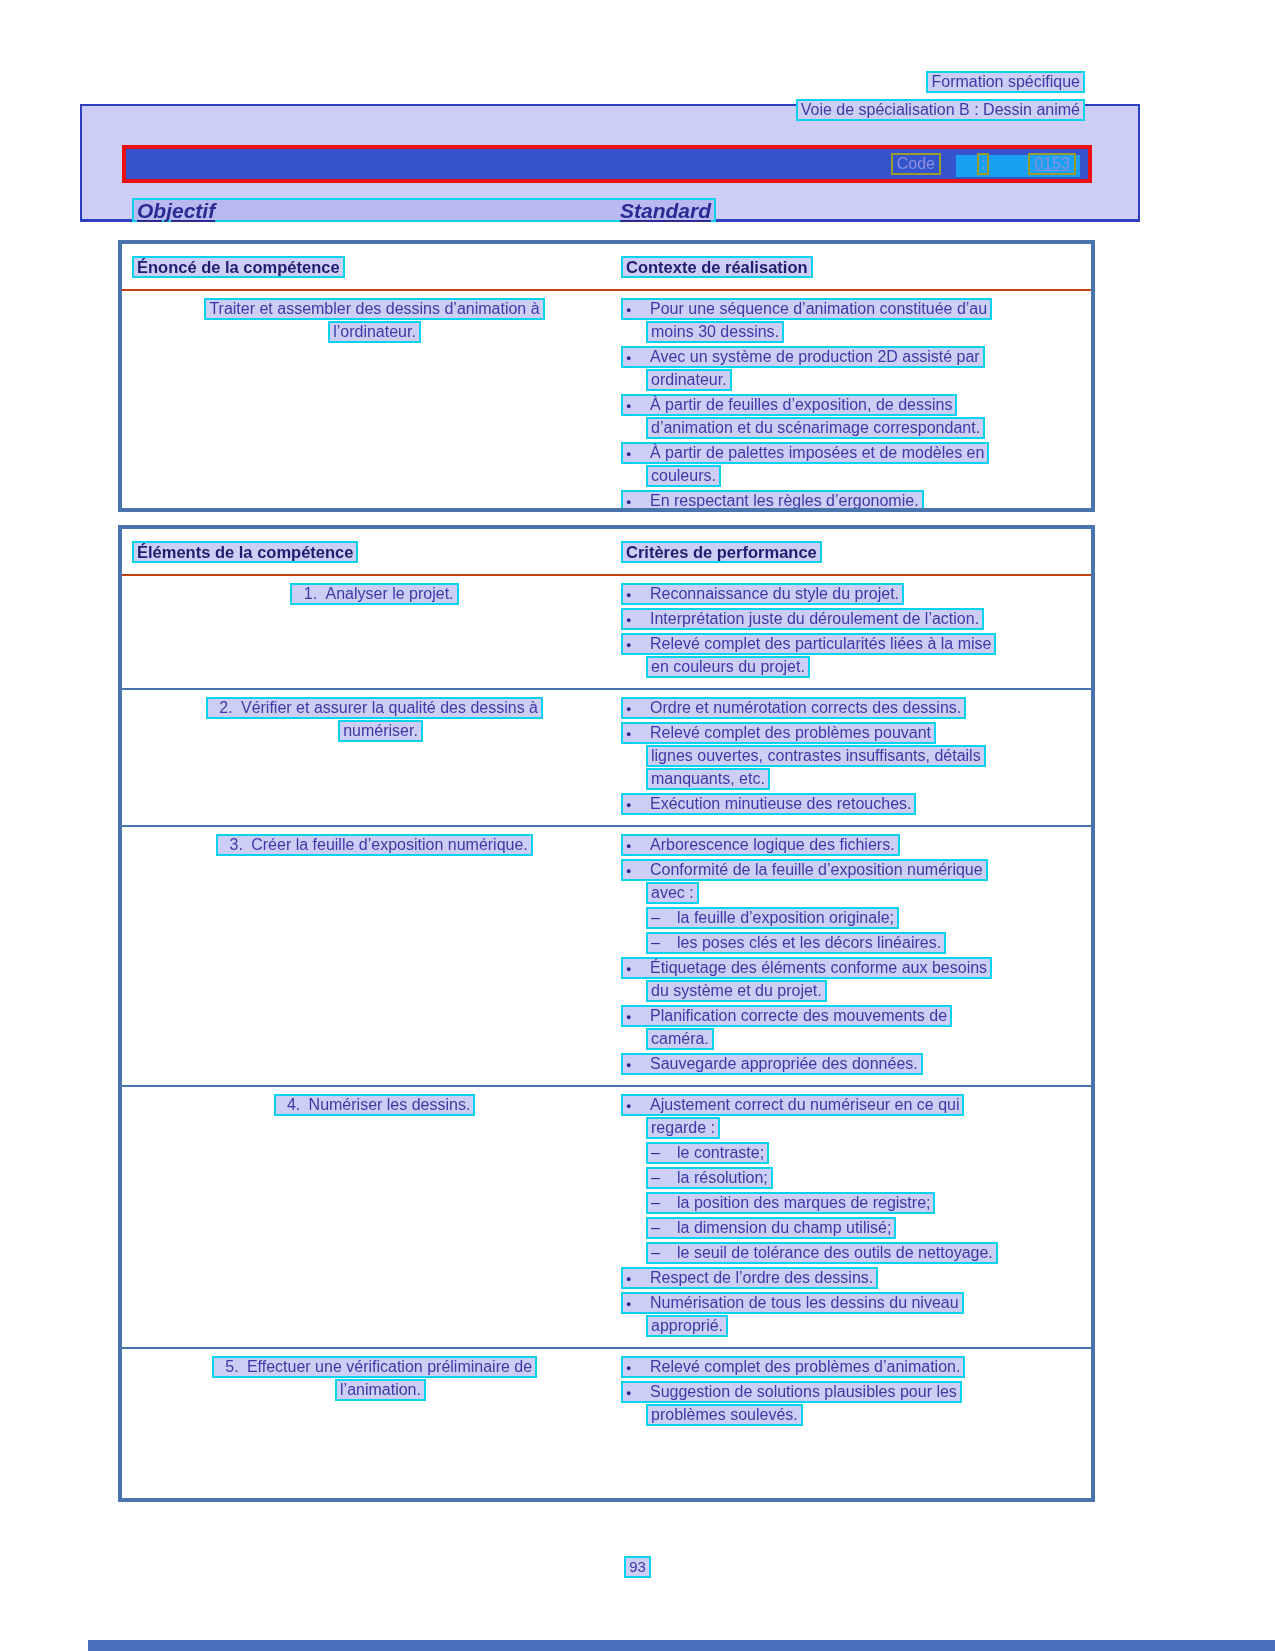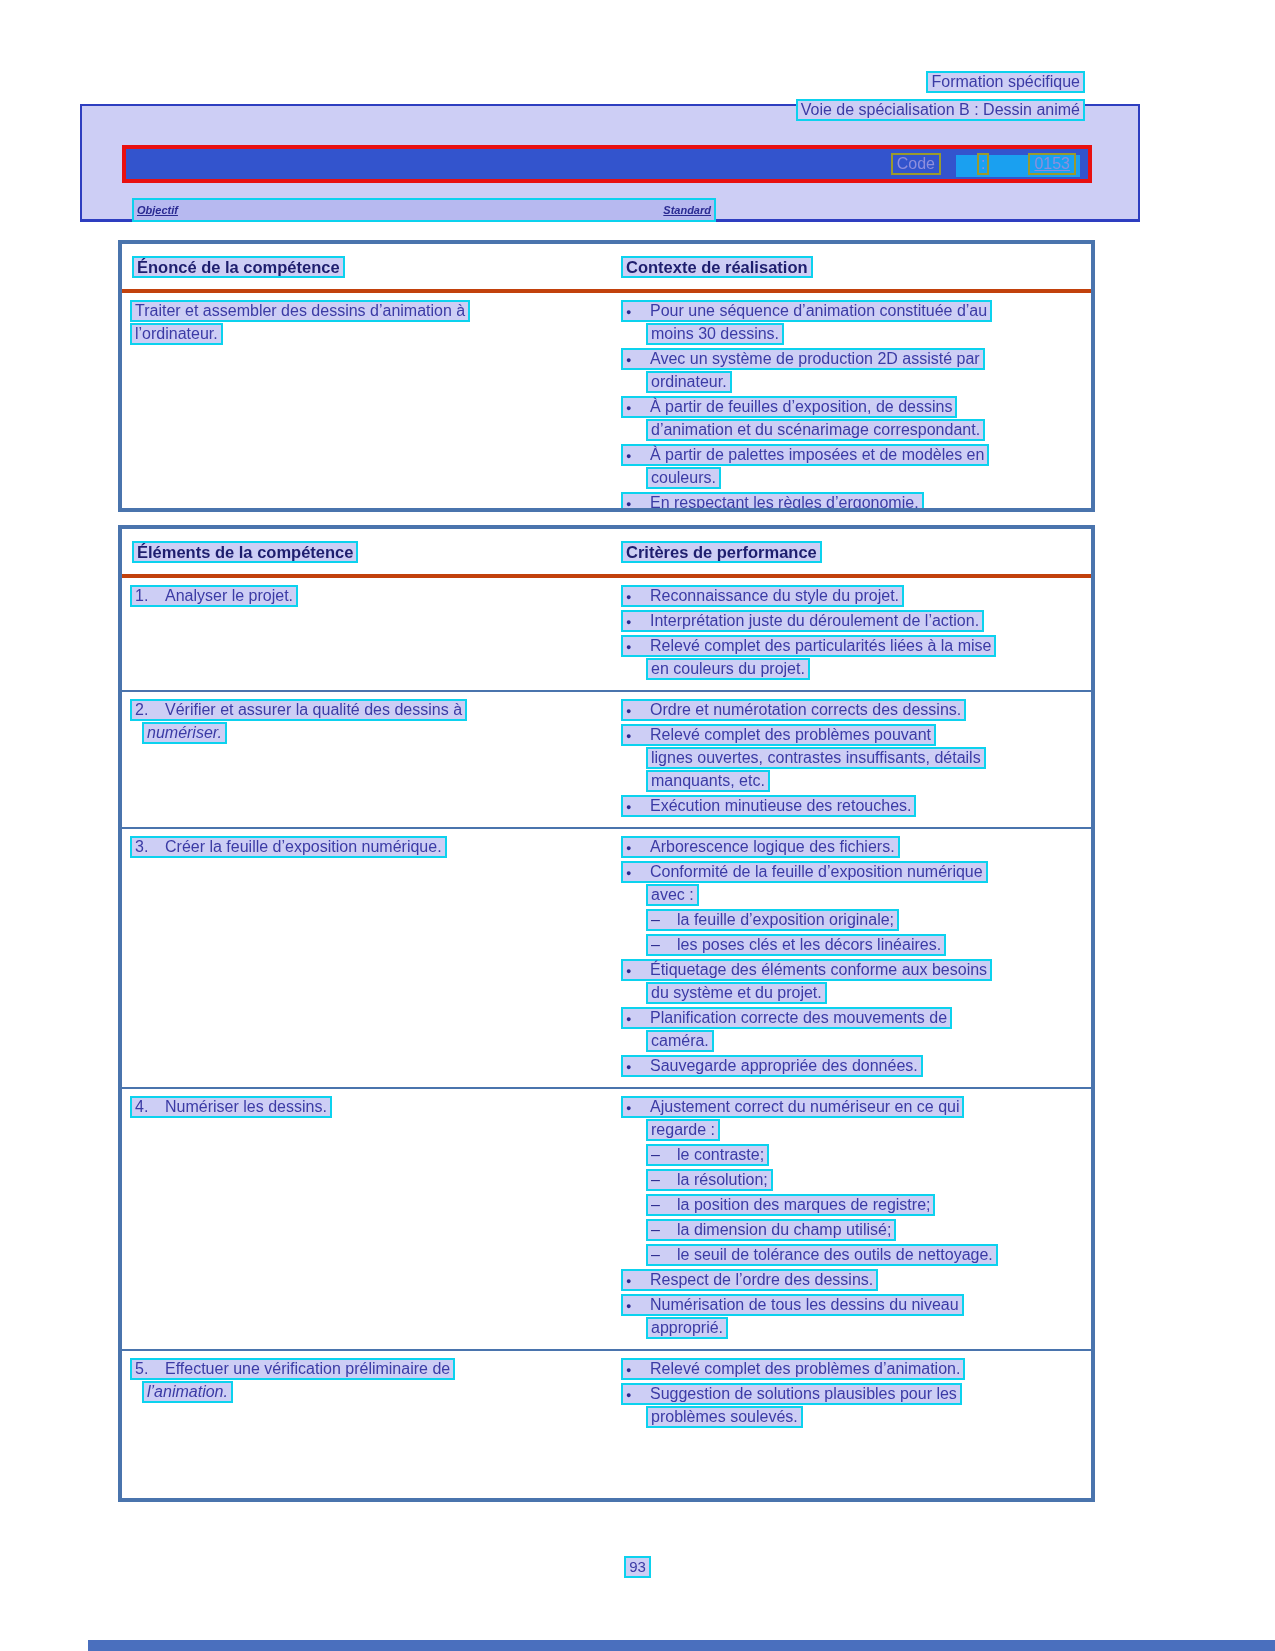--- a/index.html
+++ b/index.html
@@ -38,49 +38,49 @@
     font-size:16px;height:22px;box-sizing:border-box;
   }
   .code-sep{margin-left:8px;padding:0 2px;}
   .code-val{margin-left:11px;text-decoration:underline;}
   .obj-box{
     position:absolute;left:50px;top:92px;width:584px;height:24px;
     background:#b7b9f0;border:2px solid #0cd2ee;box-sizing:border-box;
     display:flex;justify-content:space-between;align-items:center;padding:0 3px;
   }
   .obj-box span{
-    font-weight:bold;font-style:italic;font-size:11px;color:#2a2a92;
+    font-weight:bold;font-style:italic;font-size:21px;color:#2a2a92;
     text-decoration:underline;line-height:19px;
   }
   
   .table{
     position:absolute;left:118px;width:977px;border:4px solid #4a74ad;
     box-sizing:border-box;background:#ffffff;overflow:hidden;
   }
   .t1{top:240px;height:272px;}
   .t2{top:525px;height:977px;}
   .thead{
     display:grid;grid-template-columns:497px 1fr;align-items:center;
-    height:45px;border-bottom:4px solid #c2410c;
+    height:45px;border-bottom:2px solid #c2410c;
   }
   .th:first-child{padding-left:10px;}
   .th:last-child{padding-left:2px;}
   .th-text{font-weight:bold;color:#1e1e6e;font-size:16.5px;}
   .trow{display:grid;grid-template-columns:497px 1fr;padding:7px 0;}
   .trow + .trow{border-top:2px solid #4a74ad;}
   .t2 .trow:last-child{padding-bottom:35px;}
-  .tcell.left{padding-left:8px;}
+  .tcell.left{padding-left:8px;text-align:center;}
   .tcell.right{padding-left:2px;}
   .item{margin-bottom:2px;}
   .marker{display:inline-block;width:24px;color:#2b2b90;}
   .marker.dash{width:26px;}
   .num{display:inline-block;width:30px;}
   .cont-b{margin-left:25px;}
   .dash-first{margin-left:25px;}
-  .cont-l{margin-left:12px;font-style:italic;}
+  .cont-l{margin-left:12px;}
   
   .pagenum{position:absolute;top:1556px;left:0;width:100%;text-align:center;}
   .pagenum .hl{font-size:15px;}
   .bottom-bar{position:absolute;left:88px;top:1640px;width:1187px;height:11px;background:#4a6fbe;}
 </style>
 </head>
 <body>
 
 <div class="page">
 

